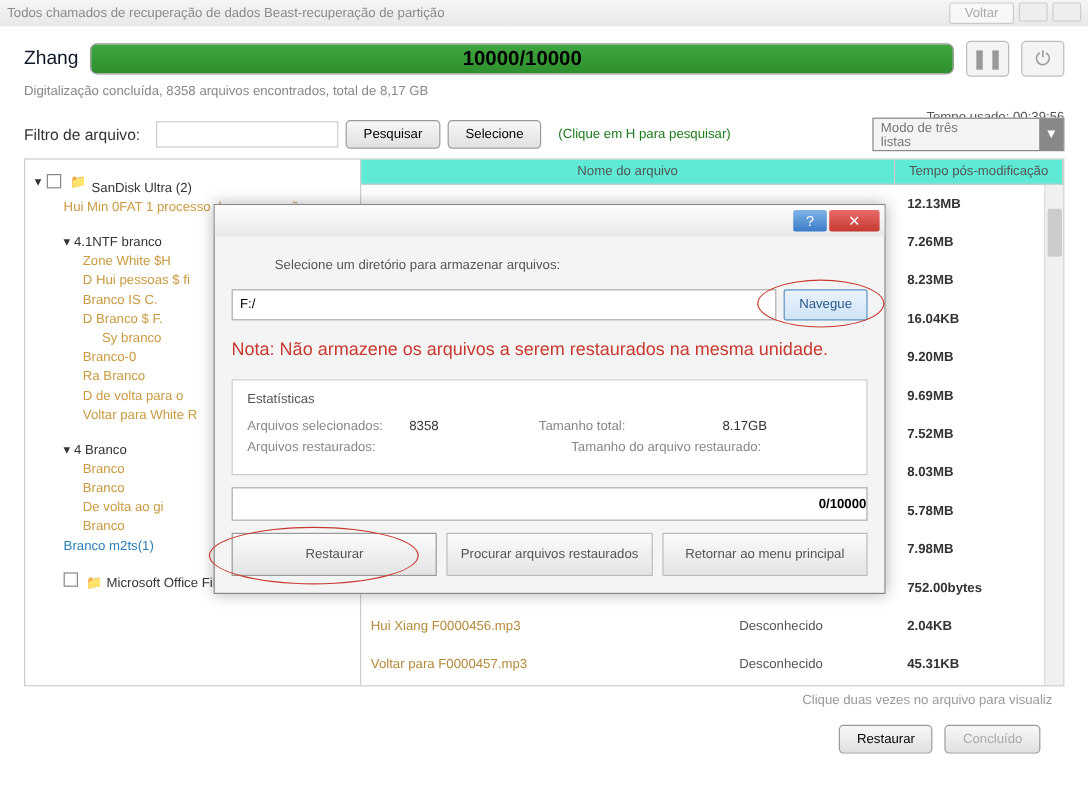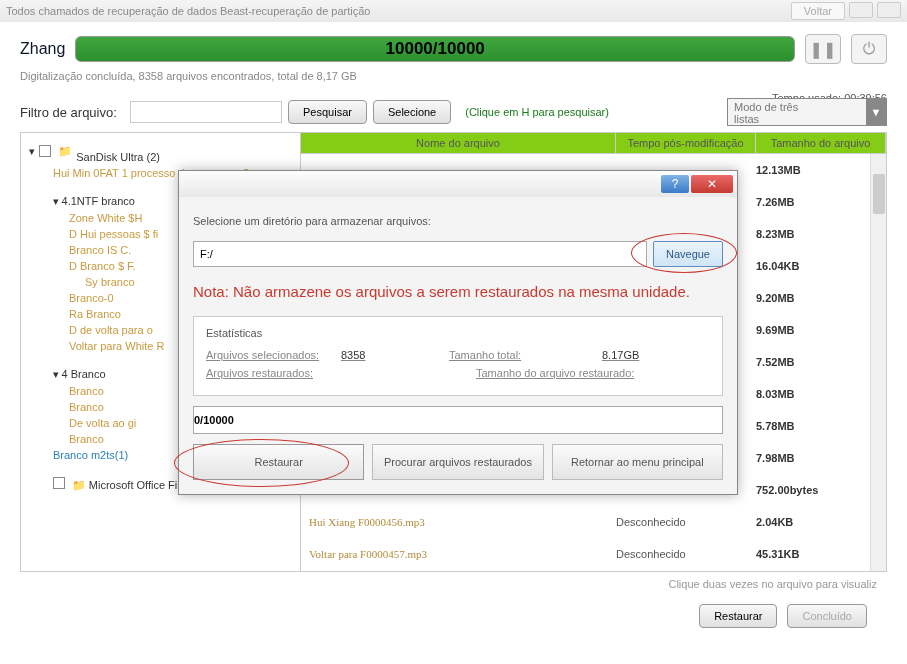--- a/index.html
+++ b/index.html
@@ -27,52 +27,52 @@
 .tree .node { padding:2px 0 2px 16px; color:#b58a3a; white-space:nowrap; }
 .tree .root { color:#333; padding-left:4px; display:flex; align-items:center; gap:4px; }
 .tree .sub1 { color:#c99a3f; padding-left:28px; }
 .tree .sub2 { color:#c99a3f; padding-left:44px; }
 .tree .sub3 { color:#c99a3f; padding-left:60px; }
 .tree .blue { color:#2a7fb8; }
 .tree .black { color:#333;margin-top:12px; }
 .tree .chk { width:12px; height:12px; border:1px solid #888; display:inline-block; margin-right:4px; }
 .tree .folder { color:#f0a500; }
 .filecols { flex:1; display:flex; flex-direction:column; }
-.colhdr { display:flex; background:#84cc16; border-bottom:1px solid #ccc; }
+.colhdr { display:flex; background:#5eead4; border-bottom:1px solid #ccc; }
 .colhdr > div { padding:4px 8px; border-right:1px solid #ccc; color:#555; }
 .col-name { flex:1; text-align:center; }
 .col-mod { width:140px; text-align:center; }
 .col-size { width:130px; text-align:center; }
 .rows { flex:1; overflow:hidden; position:relative; }
 .row { display:flex; height:32px; align-items:center; }
-.row .c1 { flex:1; padding-left:8px; color:#b58a3a;font-family:Liberation Serif, serif; }
+.row .c1 { flex:1; padding-left:8px; color:#b58a3a; }
 .row .c2 { width:140px; color:#555; }
 .row .c3 { width:130px; text-align:left; color:#333;font-weight:bold; }
 .footer-hint { text-align:right; color:#999; margin-top:6px; padding-right:10px; }
 .bottom-btns { display:flex; justify-content:flex-end; gap:10px; margin-top:14px; padding-right:20px; }
 .bottom-btns .sbtn.disabled { color:#aaa; }
 
 .modal { position:absolute; left:178px; top:148px; width:560px; background:#f4f4f4; border:1px solid #888; box-shadow:0 0 12px rgba(0,0,0,0.3); }
 .modal-title { height:26px; background:linear-gradient(#fdfdfd,#e8e8e8); display:flex; justify-content:flex-end; align-items:center; padding:0 4px; gap:2px; }
 .helpbtn { width:28px; height:18px; background:linear-gradient(#7fb4e6,#3a7bc8); border-radius:2px; color:#fff; display:flex; align-items:center; justify-content:center; font-size:12px; }
 .closebtn { width:42px; height:18px; background:linear-gradient(#e96a6a,#c53a2f); border-radius:2px; color:#fff; display:flex; align-items:center; justify-content:center; font-size:12px; }
 .modal-body { padding:18px 14px 14px 14px; }
-.modal-body .lbl { color:#555; margin-bottom:14px; }
+.modal-body .lbl { color:#555; margin-bottom:14px;margin-left:36px; }
 .pathrow { display:flex; gap:6px; margin-bottom:16px; align-items:center; }
 .pathinput { flex:1; height:26px; border:1px solid #aaa; background:#fff; padding:0 6px; }
 .navbtn { height:26px; padding:0 12px; border:1px solid #5a8fc4; background:linear-gradient(#eaf3fb,#cfe4f6); color:#2a5a8a; border-radius:2px; position:relative; }
 .navcircle { position:absolute; left:-22px; top:-8px; width:106px; height:40px; border:1px solid #c83a2f; border-radius:50%; pointer-events:none; }
 .note { color:#c83a2f; margin-bottom:16px; font-size:15px; }
 .stats { border:1px solid #ccc; background:#fff; padding:10px 12px; margin-bottom:10px; }
 .stats h4 { color:#555; font-weight:normal; margin-bottom:10px; }
-.stats .srow { display:flex; margin-bottom:6px; color:#888;text-decoration:underline; }
+.stats .srow { display:flex; margin-bottom:6px; color:#888; }
 .stats .srow .sl { width:150px; }
 .stats .srow .sv { width:120px; color:#333; }
 .stats .srow .sl2 { width:170px; }
-.modal-progress { border:1px solid #aaa; background:#fff; height:28px; display:flex; align-items:center; justify-content:flex-start; font-weight:bold; margin-bottom:10px; }
+.modal-progress { border:1px solid #aaa; background:#fff; height:28px; display:flex; align-items:center; justify-content:flex-end; font-weight:bold; margin-bottom:10px; }
 .modal-btns { display:flex; gap:8px; }
 .modal-btns .mbtn { flex:1; height:36px; border:1px solid #bbb; background:linear-gradient(#fbfbfb,#e4e4e4); display:flex; align-items:center; justify-content:center; color:#555; }
 .modal-btns .mbtn.primary { border:1px solid #999; position:relative; }
 .restcircle { position:absolute; left:-20px; top:-6px; width:175px; height:48px; border:1px solid #c83a2f; border-radius:50%; pointer-events:none; }
 .scrollbar { position:absolute; right:0; top:0; width:16px; height:100%; background:#f0f0f0; border-left:1px solid #ddd; }
 .scrollbar .thumb { width:12px; margin:2px auto; background:#ccc; border-radius:2px; }
 .voltarbtn { border:1px solid #ccc; padding:2px 12px; color:#aaa; background:#f8f8f8; border-radius:2px; }
 </style>
 </head>
 <body>
@@ -145,21 +145,20 @@
         <span class="chk"></span>
         <span class="folder">📁</span>
         <span>Microsoft Office Files</span>
       </div>
     </div>
 
     <div class="filecols">
       <div class="colhdr">
         <div class="col-name">Nome do arquivo</div>
         <div class="col-mod">Tempo pós-modificação</div>
-        <div class="col-size">Tamanho do arquivo</div>
       </div>
       <div class="rows" id="rows">
         <div class="row">
             <div class="c1"></div>
             <div class="c2"></div>
             <div class="c3">12.13MB</div>
           </div>
           <div class="row">
             <div class="c1"></div>
             <div class="c2"></div>

